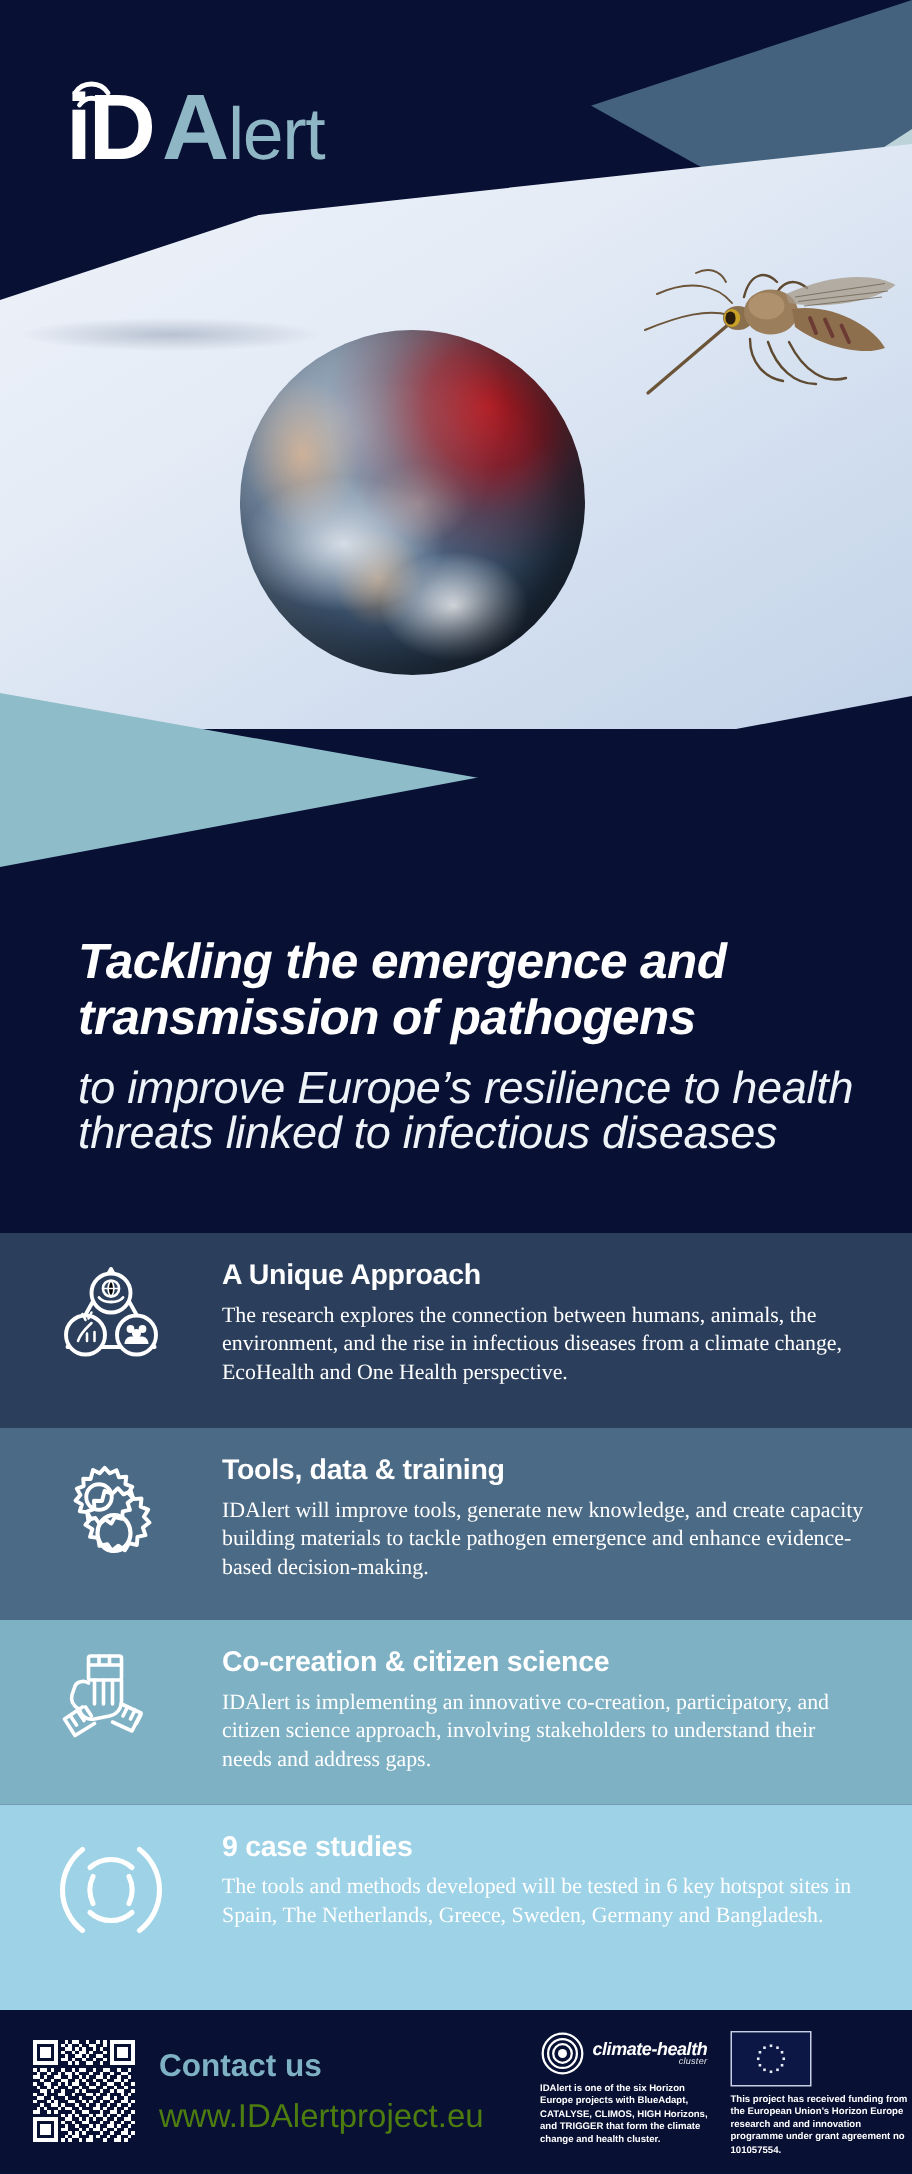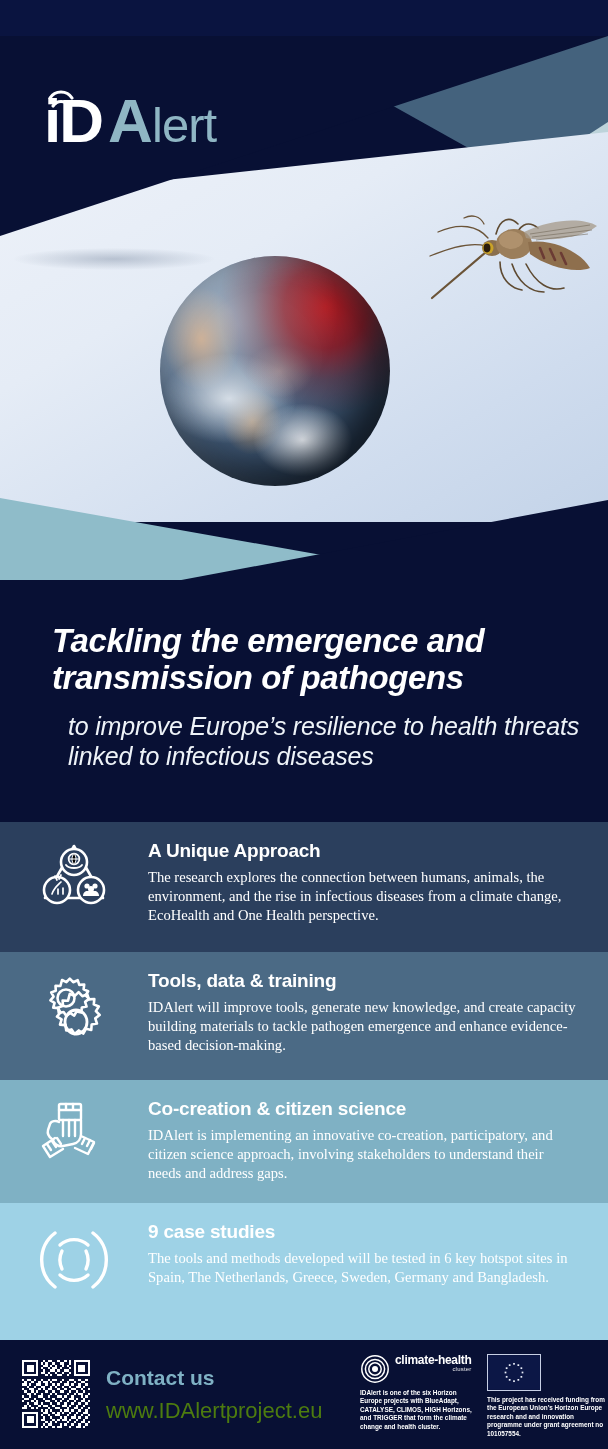--- a/index.html
+++ b/index.html
@@ -3,21 +3,21 @@
 <meta charset="utf-8">
 <style>
   html,body{margin:0;padding:0;background:#0a1440;}
   body{font-family:"Liberation Sans",sans-serif;}
   #poster{
     position:relative;width:608px;height:1449px;overflow:hidden;
     background:#0a1440;
   }
 
   
-  .hero{position:absolute;left:0;top:0;width:608px;height:580px;overflow:hidden;background:#081034;margin-top:36px;}
+  .hero{position:absolute;left:0;top:0;width:608px;height:580px;overflow:hidden;background:#081034;}
   
   .tri-slate{position:absolute;right:0;top:0;width:340px;height:190px;
     background:#44627d;
     clip-path:polygon(100% 0,100% 100%,0 0);}
   .tri-palegrey{position:absolute;right:0;top:86px;width:170px;height:110px;
     background:#bdd3da;
     clip-path:polygon(100% 0,100% 100%,0 100%);}
   
   .navy-wedge{position:absolute;left:0;top:0;width:608px;height:200px;
     background:#081034;
@@ -51,21 +51,21 @@
   .tri-teal{position:absolute;left:0;top:462px;width:440px;height:120px;
     background:#8fbcc9;clip-path:polygon(0 0,440px 78px,0 120px);}
   .navy-bottom{position:absolute;left:0;top:452px;width:608px;height:132px;background:#081034;
     clip-path:polygon(608px 12px,608px 132px,0 132px,0 126px);}
 
   
   .headline-block{position:absolute;left:0;top:580px;width:608px;height:242px;background:#081034;font-style:italic;}
   .h1{position:absolute;left:52px;top:42px;width:520px;
     color:#ffffff;font-size:33px;line-height:37px;font-weight:bold;letter-spacing:-.4px;}
   .h2{position:absolute;left:52px;top:131px;width:530px;
-    color:#eef3f8;font-size:25px;line-height:30px;font-weight:normal;letter-spacing:-.2px;margin-left:16px;}
+    color:#eef3f8;font-size:30px;line-height:30px;font-weight:normal;letter-spacing:-.2px;}
 
   
   .sec{position:absolute;left:0;width:608px;display:flex;align-items:flex-start;}
   .sec .iconbox{width:148px;flex:0 0 148px;display:flex;align-items:center;justify-content:center;padding-top:18px;}
   .sec .txt{flex:1;padding-right:29px;}
   .sec h3{margin:0;color:#ffffff;font-size:19px;font-weight:bold;letter-spacing:-.2px;}
   .sec p{margin:6px 0 0 0;color:#ffffff;font-size:14.6px;line-height:19px;font-family:Liberation Serif, serif;}
   #sec0{top:822px;height:130px;background:#2b3f5d;}
   #sec1{top:952px;height:128px;background:#4b6a85;}
   #sec2{top:1080px;height:123px;background:#7fb1c4;}
@@ -75,21 +75,21 @@
 
   
   .footer{position:absolute;left:0;top:1340px;width:608px;height:109px;background:#081034;}
   .qr{position:absolute;left:22px;top:20px;width:68px;height:68px;}
   .contact-us{position:absolute;left:106px;top:26px;color:#7fb1c4;font-size:21px;font-weight:bold;}
   .contact-url{position:absolute;left:106px;top:58px;color:#4d7c0f;font-size:22px;}
   .fcol{position:absolute;top:14px;}
   #fcol-a{left:360px;width:120px;}
   #fcol-b{left:487px;width:118px;}
   .fcol .ftxt{color:#ffffff;font-size:6.4px;line-height:8.4px;font-weight:bold;margin-top:5px;}
-  .ch-logo{display:flex;align-items:flex-start;gap:5px;}
+  .ch-logo{display:flex;align-items:center;gap:5px;font-style:italic;}
   .ch-name{color:#ffffff;font-weight:bold;font-size:12px;line-height:12px;letter-spacing:-.3px;}
   .ch-sub{color:#ffffff;font-size:6px;text-align:right;opacity:.9;letter-spacing:.2px;}
   .euflag{width:52px;height:35px;border:1px solid #c7cfe4;display:block;}
 </style>
 </head>
 <body>
 
 <div id="poster">
 
   <div class="hero">

